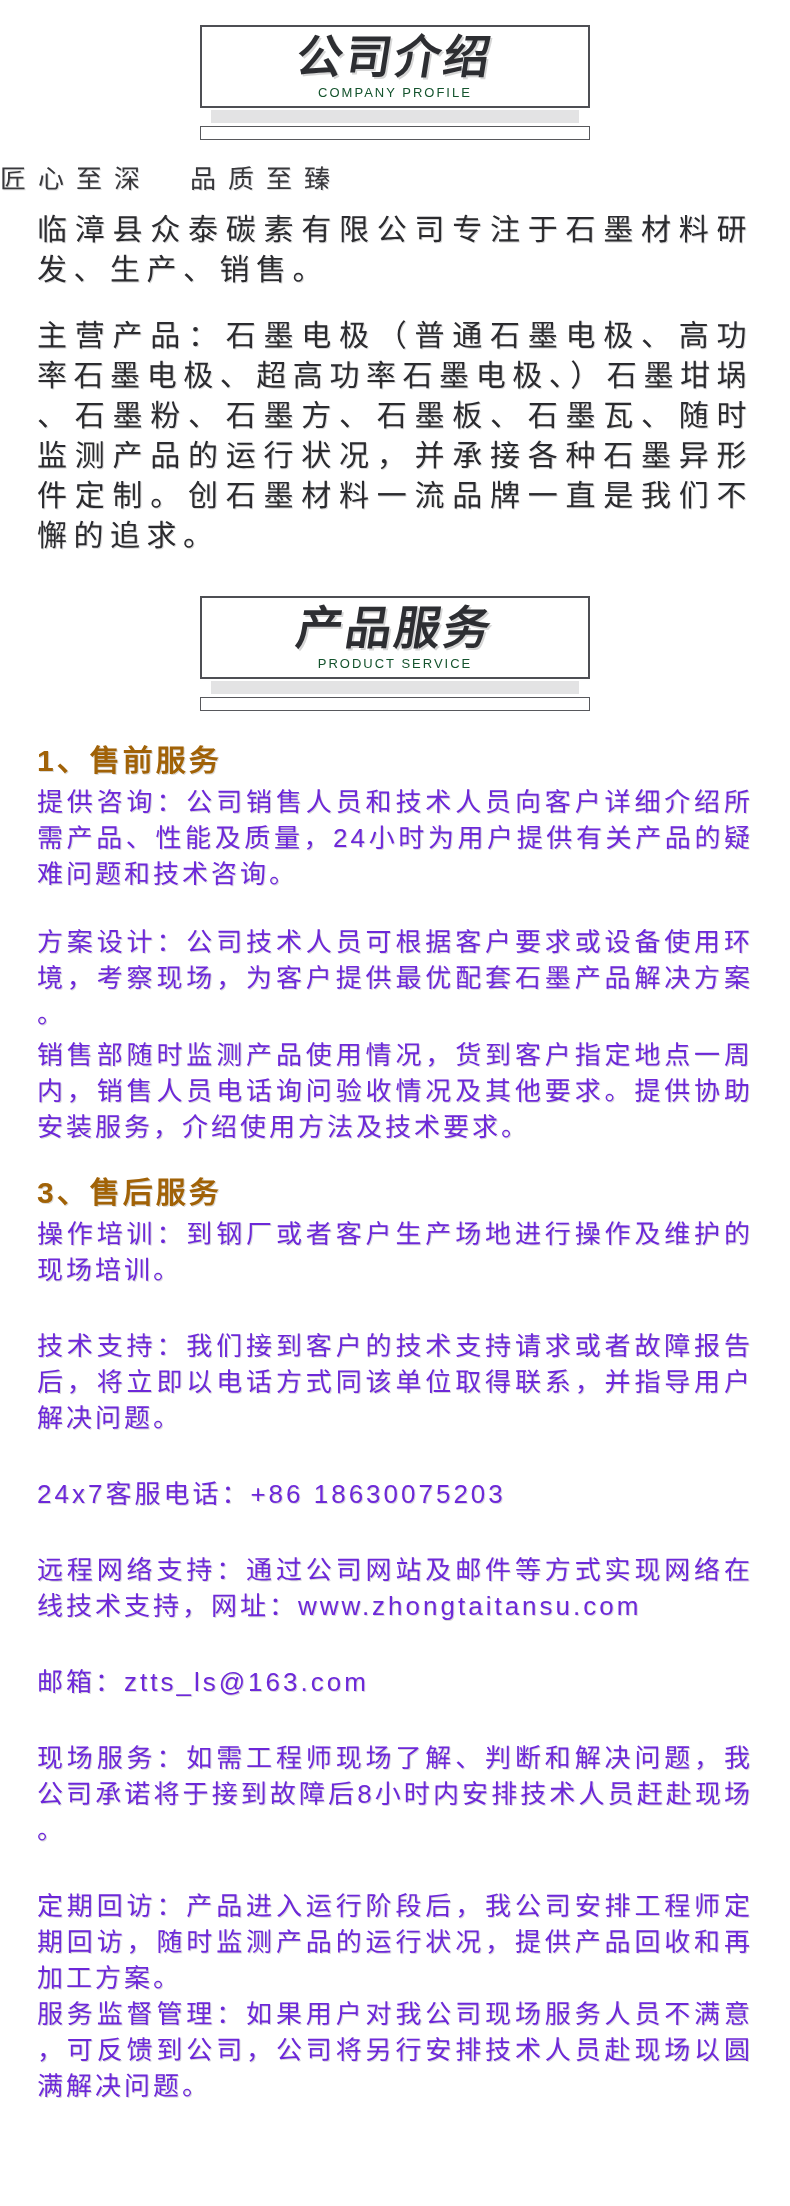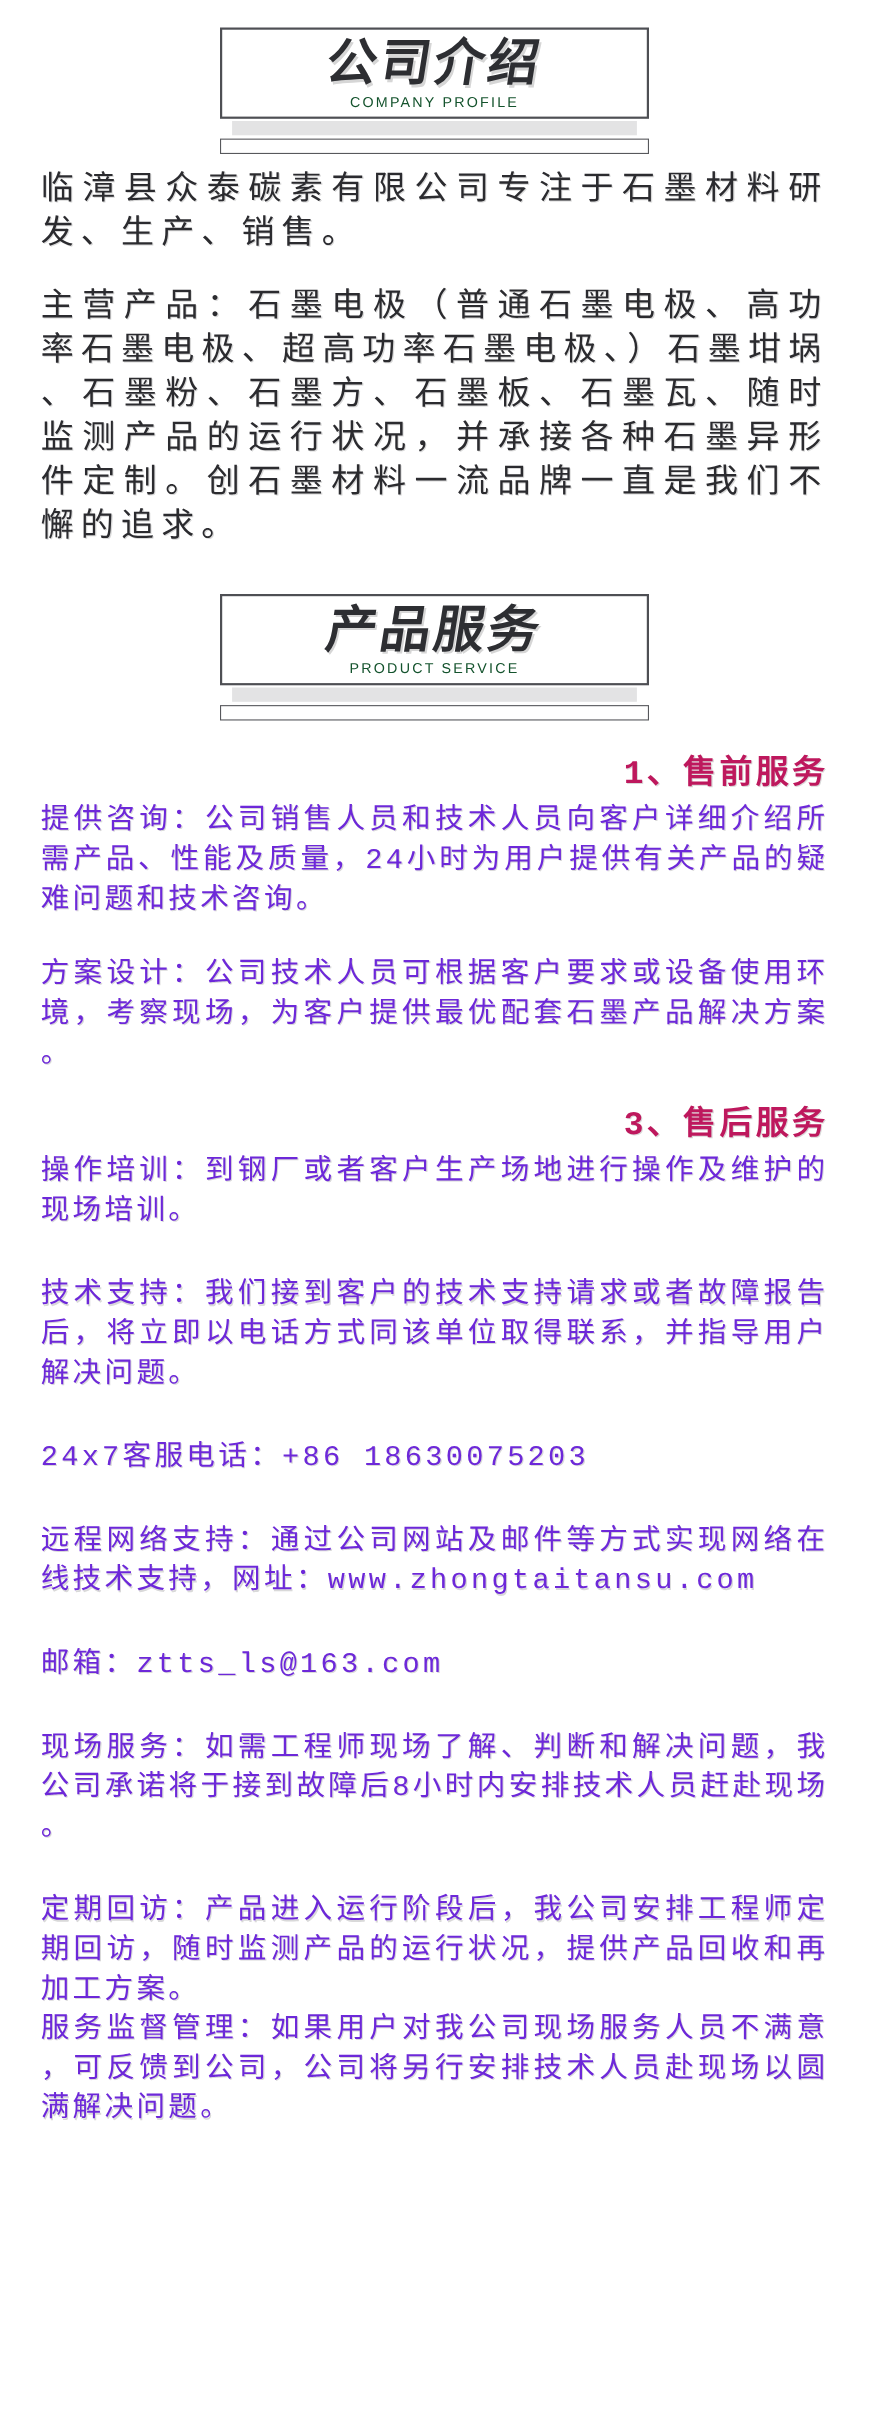--- a/index.html
+++ b/index.html
@@ -66,21 +66,21 @@
     font-size: 26px;
     color: #38383c;
     letter-spacing: 12px;
     line-height: 34px;
     text-shadow: 1px 1px 0 #dedede;
     white-space: nowrap;
   }
   .tagline.service { letter-spacing: 8px; margin-top: 20px; }
 
   
-  .content { padding: 0 37px; font-family: Liberation Mono, monospace; }
+  .content { padding: 0 37px; }
   p {
     margin: 0;
     text-align: justify;
     text-align-last: left;
     line-break: anywhere;
     word-break: break-all;
     text-shadow: 1px 1px 0 #d9d9d9;
   }
   .intro {
     font-size: 30px;
@@ -91,24 +91,23 @@
   .intro.first { margin-top: 14px; }
   .intro.gap { margin-top: 26px; }
 
   .banner.second { margin-top: 40px; }
 
   .section-heading {
     margin: 0;
     font-size: 30px;
     font-weight: bold;
     letter-spacing: 3px;
-    color: #be185d;
+    color: #a16207;
     line-height: 36px;
     text-shadow: 1px 1px 0 #d9d9d9;
-    text-align: right;
   }
   .section-heading.first { margin-top: 32px; }
   .section-heading.mid { margin-top: 2px; }
   .section-heading.after-gap { margin-top: 30px; }
 
   .service-p {
     font-size: 26px;
     letter-spacing: 3px;
     line-height: 36px;
     color: #6d28d9;
@@ -126,20 +125,21 @@
   <section>
     <div class="banner">
       <div class="banner-box">
         <div class="banner-title">公司介绍</div>
         <div class="banner-subtitle">COMPANY PROFILE</div>
       </div>
       <div class="banner-gray-bar"></div>
       <div class="banner-white-bar"></div>
     </div>
 
+    <p class="tagline">匠心至深　品质至臻</p>
 
     <div class="content">
       <p class="intro first">临漳县众泰碳素有限公司专注于石墨材料研发、生产、销售。</p>
       <p class="intro gap">主营产品：石墨电极（普通石墨电极、高功率石墨电极、超高功率石墨电极、）石墨坩埚、石墨粉、石墨方、石墨板、石墨瓦、随时监测产品的运行状况，并承接各种石墨异形件定制。创石墨材料一流品牌一直是我们不懈的追求。</p>
     </div>
   </section>
 
   <section>
     <div class="banner second">
       <div class="banner-box">
@@ -150,20 +150,21 @@
       <div class="banner-white-bar"></div>
     </div>
 
 
     <div class="content">
 
       <h2 class="section-heading first">1、售前服务</h2>
       <p class="service-p tight">提供咨询：公司销售人员和技术人员向客户详细介绍所需产品、性能及质量，24小时为用户提供有关产品的疑难问题和技术咨询。</p>
       <p class="service-p gap-md">方案设计：公司技术人员可根据客户要求或设备使用环境，考察现场，为客户提供最优配套石墨产品解决方案。</p>
 
+      <p class="service-p tight">销售部随时监测产品使用情况，货到客户指定地点一周内，销售人员电话询问验收情况及其他要求。提供协助安装服务，介绍使用方法及技术要求。</p>
 
       <h2 class="section-heading after-gap">3、售后服务</h2>
       <p class="service-p tight">操作培训：到钢厂或者客户生产场地进行操作及维护的现场培训。</p>
       <p class="service-p gap-lg">技术支持：我们接到客户的技术支持请求或者故障报告后，将立即以电话方式同该单位取得联系，并指导用户解决问题。</p>
       <p class="service-p gap-lg">24x7客服电话：+86 18630075203</p>
       <p class="service-p gap-lg">远程网络支持：通过公司网站及邮件等方式实现网络在线技术支持，网址：www.zhongtaitansu.com</p>
       <p class="service-p gap-lg">邮箱：ztts_ls@163.com</p>
       <p class="service-p gap-lg">现场服务：如需工程师现场了解、判断和解决问题，我公司承诺将于接到故障后8小时内安排技术人员赶赴现场。</p>
       <p class="service-p gap-lg">定期回访：产品进入运行阶段后，我公司安排工程师定期回访，随时监测产品的运行状况，提供产品回收和再加工方案。</p>
       <p class="service-p no-gap">服务监督管理：如果用户对我公司现场服务人员不满意，可反馈到公司，公司将另行安排技术人员赴现场以圆满解决问题。</p>

